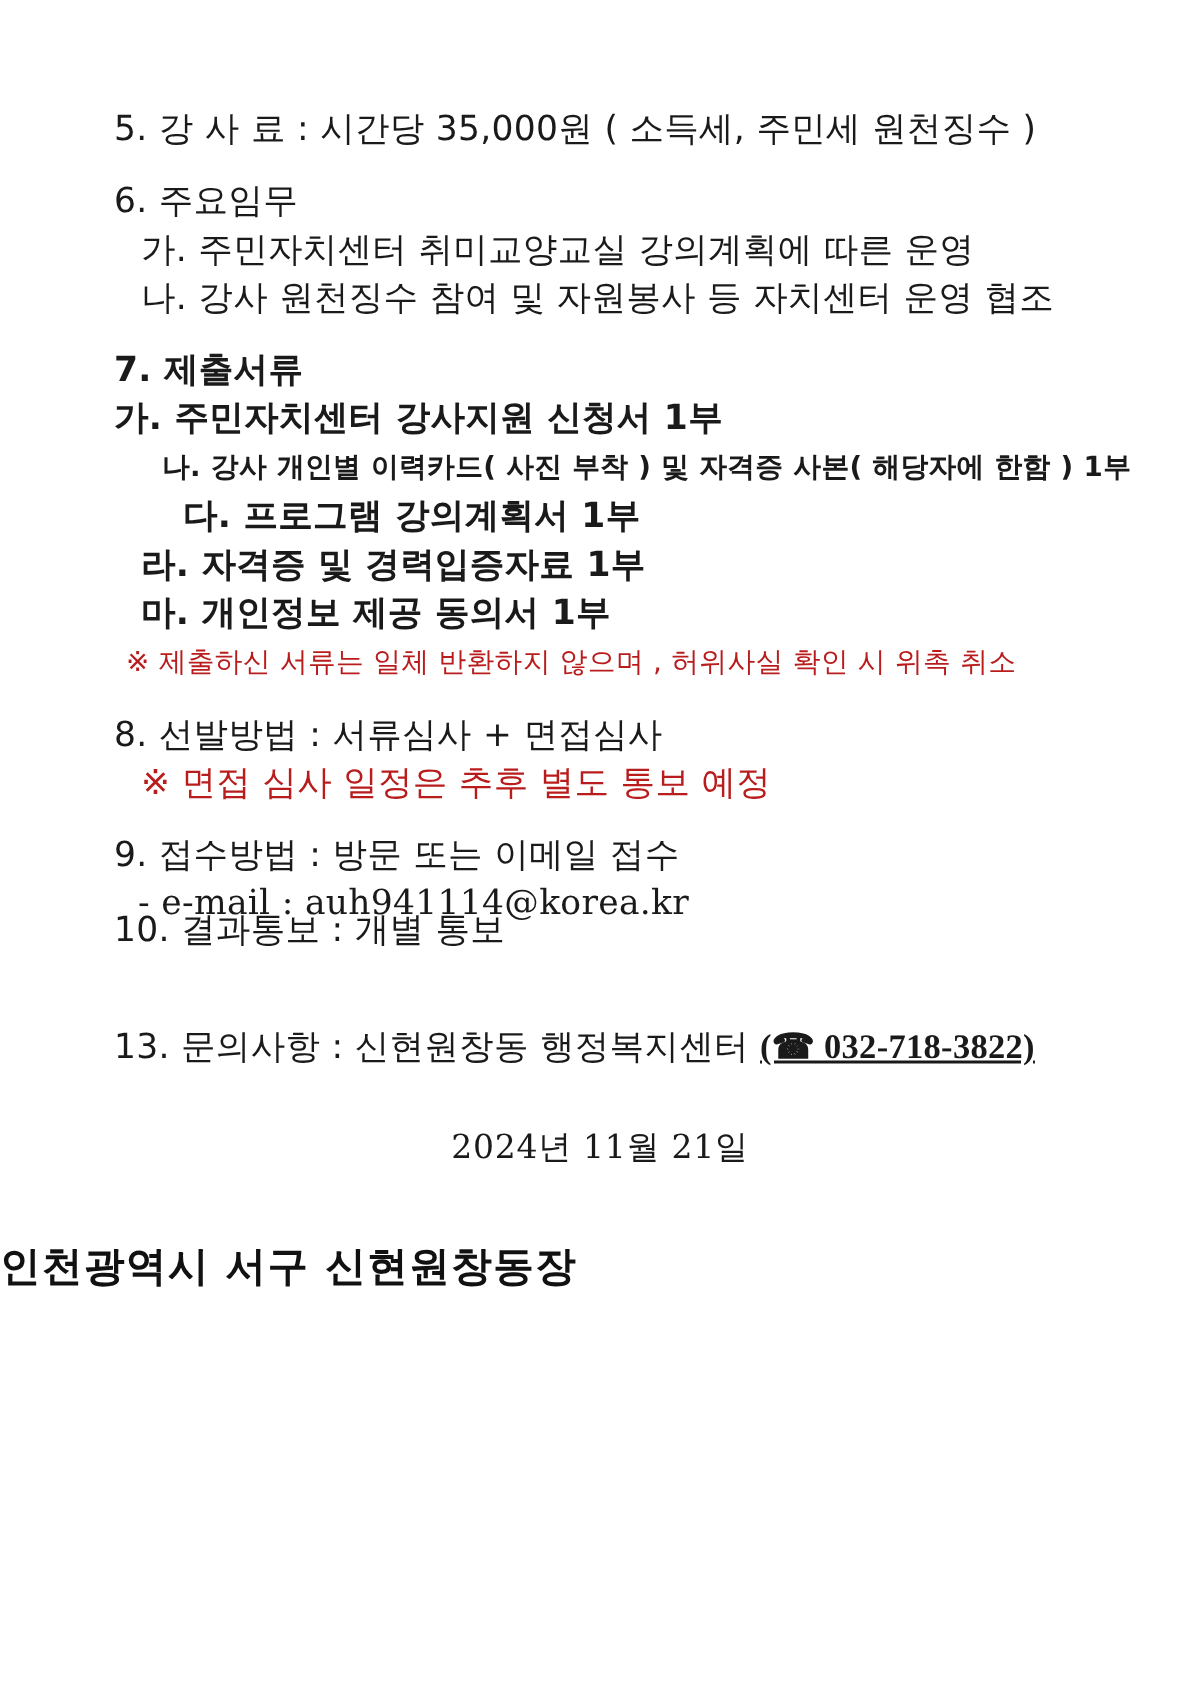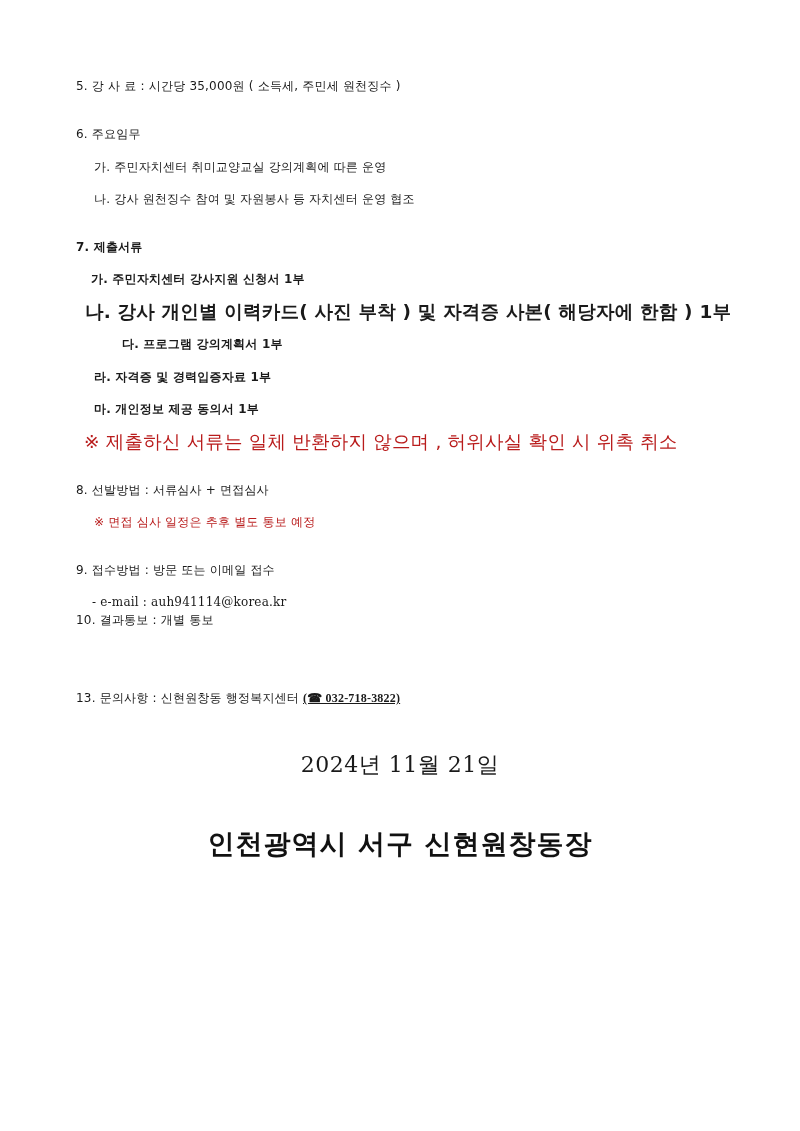--- a/index.html
+++ b/index.html
@@ -1,50 +1,50 @@
 <!DOCTYPE html>
 <html><head>
   <meta charset="utf-8">
   <style>
     html, body { margin: 0; padding: 0; background: #ffffff; }
     body {
       width: 800px; height: 1131px; position: relative; overflow: hidden;
       font-family: "DejaVu Sans", sans-serif; color: #1a1a1a;
     }
     .line {
-      position: absolute; white-space: nowrap; font-size: 12px; line-height: 24px;
+      position: absolute; white-space: nowrap; font-size: 23px; line-height: 24px;
       letter-spacing: 0.2px;
     }
     .serif { font-family: "DejaVu Serif", "Liberation Serif", serif; }
     .bold { font-weight: bold; }
     .red { color: #b91c1c; }
     .date {
       position: absolute; left: 0; width: 800px; text-align: center;
       font-size: 22px; font-family: "DejaVu Serif", serif; letter-spacing: 0.5px;
     }
     .org {
-      position: absolute; left: 0; width: 800px; text-align: center;
+      position: absolute; left: 0; width: 800px; 
       font-size: 27px; font-weight: bold; font-family: "DejaVu Sans", sans-serif;
       letter-spacing: 1px; color: #111;
     }
     .phone { font-family: "Liberation Serif", serif; font-weight: bold; text-decoration: underline; }
   </style>
 </head>
 <body>
 
 <div>
   <div class="line" style="left:76px; top:74px;">5. 강 사 료 : 시간당 35,000원  ( 소득세, 주민세 원천징수 )</div>
 
   <div class="line" style="left:76px; top:122px;">6. 주요임무</div>
   <div class="line" style="left:94px; top:155px;">가. 주민자치센터 취미교양교실 강의계획에 따른 운영</div>
   <div class="line" style="left:94px; top:187px;">나. 강사 원천징수 참여 및 자원봉사 등 자치센터 운영 협조</div>
 
   <div class="line bold" style="left:76px; top:235px;">7. 제출서류</div>
-  <div class="line bold" style="left:91px; top:267px;">가. 주민자치센터 강사지원 신청서 1부</div>
-  <div class="line bold" style="left:85px; top:300px; font-size:18.5px;">나. 강사 개인별 이력카드( 사진 부착 )  및 자격증 사본( 해당자에 한함 )  1부</div>
+  <div class="line bold" style="left:76px; top:267px;">가. 주민자치센터 강사지원 신청서 1부</div>
+  <div class="line bold" style="left:108px; top:300px; font-size:18.5px;">나. 강사 개인별 이력카드( 사진 부착 )  및 자격증 사본( 해당자에 한함 )  1부</div>
   <div class="line bold" style="left:94px; top:332px;margin-left:28px;">다. 프로그램 강의계획서 1부</div>
   <div class="line bold" style="left:94px; top:365px;">라. 자격증 및 경력입증자료 1부</div>
   <div class="line bold" style="left:94px; top:397px;">마. 개인정보 제공 동의서 1부</div>
   <div class="line red" style="left:84px; top:430px; font-size:18.5px;">※ 제출하신 서류는 일체 반환하지 않으며 , 허위사실 확인 시 위촉 취소</div>
 
   <div class="line" style="left:76px; top:478px;">8. 선발방법 : 서류심사 + 면접심사</div>
   <div class="line red" style="left:94px; top:510px;">※ 면접 심사 일정은 추후 별도 통보 예정</div>
 
   <div class="line" style="left:76px; top:558px;">9. 접수방법 : 방문 또는 이메일 접수</div>
   <div class="line" style="left:92px; top:590px;">

